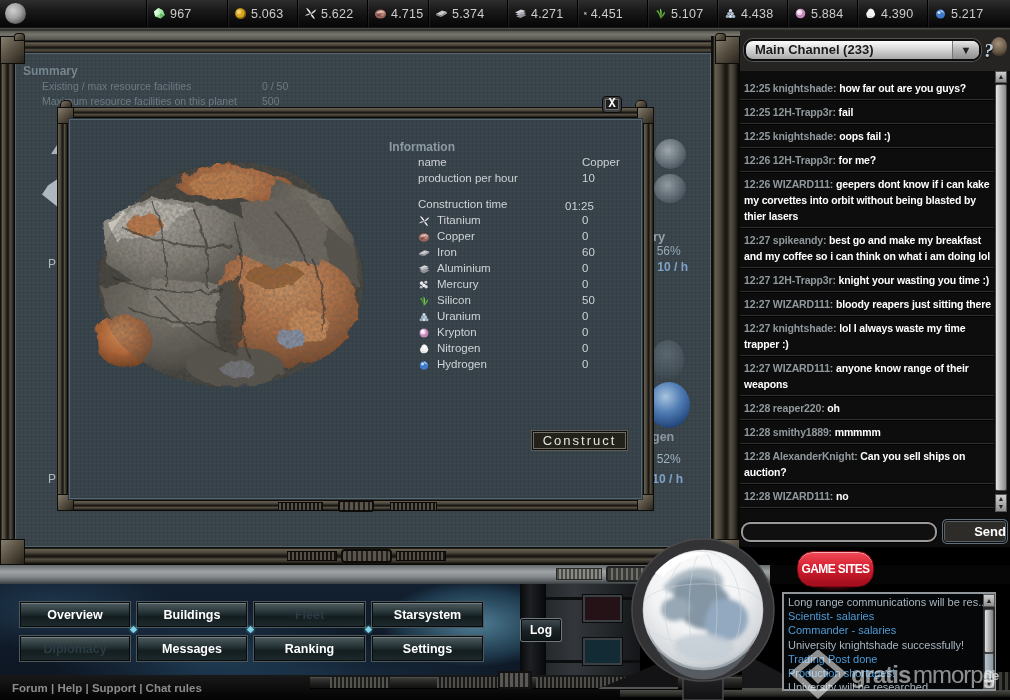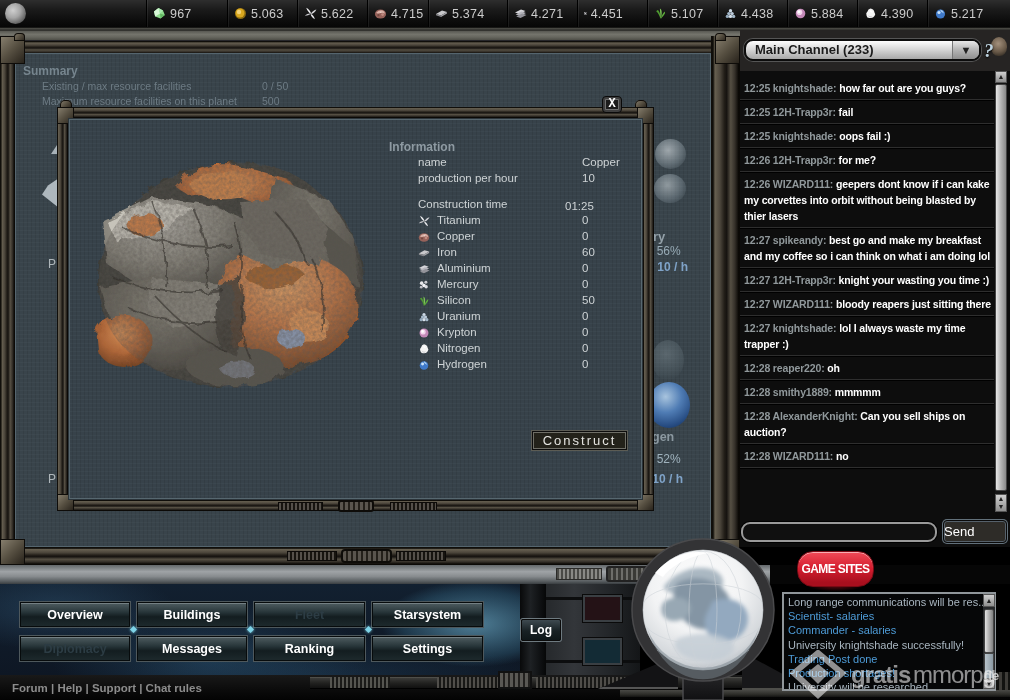--- a/index.html
+++ b/index.html
@@ -28,21 +28,21 @@
 #drop{left:744px;top:39px;width:237px;height:22px;border-radius:9px;background:linear-gradient(180deg,#fdfdfd,#d8d8d8 45%,#a8a8a8);border:2px solid #0c0c0c;box-shadow:0 0 0 1px #555;color:#1b1b1b;font-weight:bold;font-size:13px;line-height:18px;padding-left:9px}
 #dropbtn{left:952px;top:41px;width:27px;height:18px;border-left:1px solid #777;border-radius:0 7px 7px 0;background:linear-gradient(180deg,#e8e8e8,#b8b8b8 45%,#8f8f8f);color:#222;text-align:center;font-size:11px;line-height:18px}
 #qicon{left:983px;top:36px;width:26px;height:30px}#qicon i{position:absolute;left:8px;top:1px;width:16px;height:19px;border-radius:50% 50% 46% 46%;background:radial-gradient(circle at 45% 35%,#a3907c,#685948 55%,#2c261f 92%)}#qicon span{position:absolute;left:1px;top:4px;font-weight:bold;font-size:19px;color:#bdd2de;text-shadow:0 1px 2px #000;font-family:"Liberation Serif",serif;font-style:italic}
 #msgs{left:740px;top:76px;width:254px;height:436px;overflow:hidden}
 .msg{padding:4px 0 3px 4px;border-bottom:1px solid #2e2e2e;box-shadow:0 1px 0 #000;font-size:10.5px;font-weight:bold;line-height:16px;color:#fff;white-space:nowrap;overflow:hidden;letter-spacing:-0.15px}
 .msg b{color:#90989b;font-weight:bold}
 #sbar{left:995px;top:71px;width:12px;height:441px;background:#141414}
 .sbtn{position:absolute;left:0;width:12px;background:linear-gradient(180deg,#cfcfcf,#8f8f8f);border:1px solid #555;color:#222;font-size:7px;text-align:center}
 #sthumb{position:absolute;left:0;top:13px;width:12px;height:407px;background:linear-gradient(90deg,#e6e6e6,#b5b5b5 50%,#898989);border:1px solid #444;border-radius:2px}
 #chatin{left:741px;top:522px;width:196px;height:20px;border-radius:9px;background:#101010;border:2px solid #9a9a9a;box-shadow:0 0 0 1px #000}
-#send{left:943px;top:520px;width:64px;height:23px;border-radius:4px;background:#2e2c28;border:1px solid #0a0a0a;box-shadow:0 0 0 1px #62707a,inset 0 0 0 1px #55606a;color:#fff;font-weight:normal;font-size:13px;text-align:left;line-height:21px}
+#send{left:943px;top:520px;width:64px;height:23px;border-radius:4px;background:#2e2c28;border:1px solid #0a0a0a;box-shadow:0 0 0 1px #62707a,inset 0 0 0 1px #55606a;color:#fff;font-weight:bold;font-size:13px;text-align:right;line-height:21px}
 #band{left:0;top:565px;width:770px;height:19px;background:linear-gradient(180deg,#63686b,#9fa3a6 35%,#888c8f 60%,#5a5f62 85%,#3a3e41)}
 #navarea{left:0;top:584px;width:640px;height:91px;background:#0a1016}
 .nbtn{position:absolute;width:111px;height:25px;background:linear-gradient(180deg,#4e5c60,#273539 40%,#131d20 60%,#1d292c);border:1px solid #070b0c;box-shadow:0 0 0 1px #4e585c,inset 0 1px 0 #748084;color:#fff;font-weight:bold;font-size:12.5px;text-align:center;line-height:24px}
 .nbtn.off{color:#2c3c44}
 #footer{left:0;top:675px;width:1010px;height:25px;background:linear-gradient(180deg,#191919,#0b0b0b 60%,#030303)}
 #ftext{left:12px;top:682px;color:#8c8c8c;font-weight:bold;font-size:11.5px;z-index:20}
 #gsites{left:797px;top:551px;width:77px;height:36px;border-radius:16px;background:linear-gradient(180deg,#f04b58,#d61f30 45%,#a80f1e 90%);border:1px solid #7a0a14;box-shadow:inset 0 1px 0 rgba(255,255,255,.55);color:#fff;font-weight:bold;font-size:12px;text-align:center;line-height:34px;letter-spacing:-0.6px;z-index:8;white-space:nowrap}
 #ticker{left:782px;top:592px;width:214px;height:99px;background:#060708;border:2px solid #90969a;overflow:hidden;z-index:5;padding-top:1px}
 #ticker div{font-size:11px;line-height:14.2px;padding-left:4px;white-space:nowrap}
 .tk1{color:#a9b6c0}
@@ -386,20 +386,21 @@
 <div class="abs" id="msgs">
 <div class="msg"><b>12:25 knightshade:</b> how far out are you guys?</div>
 <div class="msg"><b>12:25 12H-Trapp3r:</b> fail</div>
 <div class="msg"><b>12:25 knightshade:</b> oops fail :)</div>
 <div class="msg"><b>12:26 12H-Trapp3r:</b> for me?</div>
 <div class="msg"><b>12:26 WIZARD111:</b> geepers dont know if i can kake<br>my corvettes into orbit without being blasted by<br>thier lasers</div>
 <div class="msg"><b>12:27 spikeandy:</b> best go and make my breakfast<br>and my coffee so i can think on what i am doing lol</div>
 <div class="msg"><b>12:27 12H-Trapp3r:</b> knight your wasting you time :)</div>
 <div class="msg"><b>12:27 WIZARD111:</b> bloody reapers just sitting there</div>
 <div class="msg"><b>12:27 knightshade:</b> lol I always waste my time<br>trapper :)</div>
+<div class="msg"><b>12:27 WIZARD111:</b> anyone know range of their<br>weapons</div>
 <div class="msg"><b>12:28 reaper220:</b> oh</div>
 <div class="msg"><b>12:28 smithy1889:</b> mmmmm</div>
 <div class="msg"><b>12:28 AlexanderKnight:</b> Can you sell ships on<br>auction?</div>
 <div class="msg"><b>12:28 WIZARD111:</b> no</div>
 </div>
 <div class="abs" id="sbar">
 <div class="sbtn" style="top:0;height:12px;line-height:10px">▲</div>
 <div id="sthumb"></div>
 <div class="sbtn" style="top:423px;height:18px;line-height:8px">▲<br>▼</div>
 </div>

